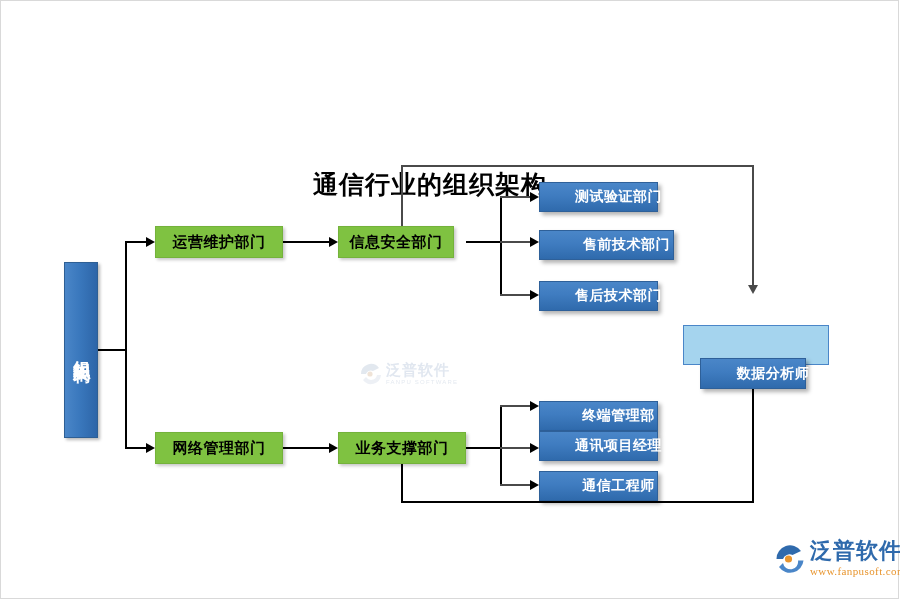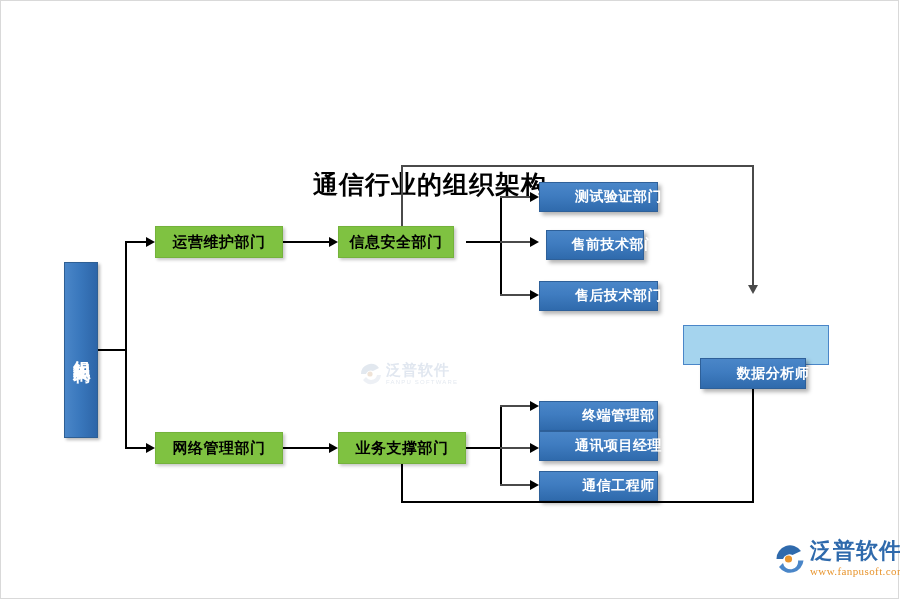--- a/index.html
+++ b/index.html
@@ -260,21 +260,21 @@
 
   <div class="ln-gray" style="left:500px; top:241px; width:30px; height:2px;"></div>
   <div class="arrow-r" style="left:530px; top:237px;"></div>
 
   <div class="ln-gray" style="left:500px; top:294px; width:30px; height:2px;"></div>
   <div class="arrow-r" style="left:530px; top:290px;"></div>
 
   <div class="bbox" style="left:539px; top:182px; width:119px; height:30px;">
     <span>测试验证部门</span>
   </div>
-  <div class="bbox" style="left:539px; top:230px; width:98px; height:30px;margin-left:7px;">
+  <div class="bbox" style="left:539px; top:230px; width:135px; height:30px;">
     <span>售前技术部门</span>
   </div>
   <div class="bbox" style="left:539px; top:281px; width:119px; height:30px;">
     <span>售后技术部门</span>
   </div>
 
   <div class="ln" style="left:466px; top:447px; width:36px; height:2px;"></div>
   <div class="ln" style="left:500px; top:405px; width:2px; height:81px;"></div>
 
   <div class="ln-gray" style="left:500px; top:405px; width:30px; height:2px;"></div>

